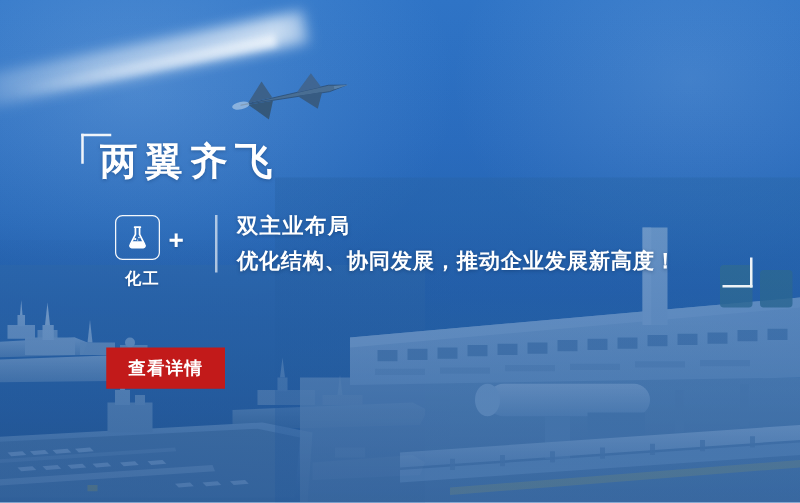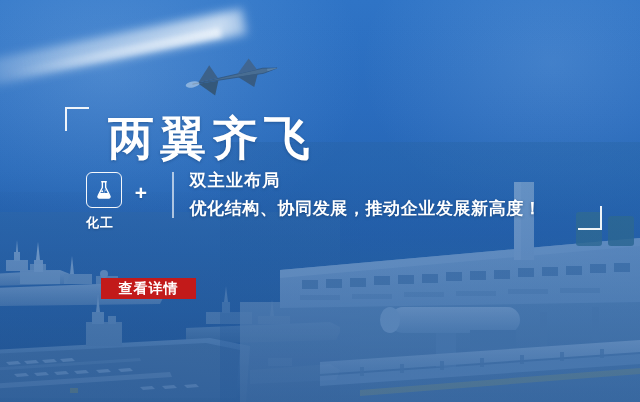--- a/index.html
+++ b/index.html
@@ -169,47 +169,46 @@
     left: 578px;
     top: 206px;
     border-right: 2px solid #ffffff;
     border-bottom: 2px solid #ffffff;
   }
 
   .headline {
     position: absolute;
     left: 80px;
     top: 114px;
-    font-size: 46px;
+    font-size: 30px;
     font-weight: bold;
     color: #ffffff;
     letter-spacing: 6px;
     line-height: 1.08;
     text-shadow: 0 1px 3px rgba(10,40,80,0.35);
     white-space: nowrap;
-    margin-left: 28px;
   }
 
   
   .feature-row {
     position: absolute;
     left: 86px;
     top: 172px;
     display: flex;
     align-items: flex-start;
   }
 
   .icon-group {
     display: flex;
     align-items: center;
   }
   .icon-cell {
     display: flex;
     flex-direction: column;
-    align-items: flex-start;
+    align-items: flex-end;
     width: 42px;
   }
   .icon-box {
     width: 36px;
     height: 36px;
     border: 1.6px solid rgba(255,255,255,0.95);
     border-radius: 6px;
     display: flex;
     align-items: center;
     justify-content: center;
@@ -265,24 +264,24 @@
     font-weight: bold;
     color: #ffffff;
     letter-spacing: 0.6px;
     line-height: 1.1;
     text-shadow: 0 1px 3px rgba(10,40,80,0.45);
     white-space: nowrap;
   }
 
   .cta-button {
     position: absolute;
-    left: 101px;
+    left: 85px;
     top: 278px;
     width: 95px;
-    height: 21px;
+    height: 33px;
     background: #c21a1a;
     border: none;
     color: #ffffff;
     font-family: "Liberation Sans", "DejaVu Sans", sans-serif;
     font-size: 14px;
     font-weight: bold;
     letter-spacing: 1px;
     cursor: pointer;
     padding: 0;
   }

